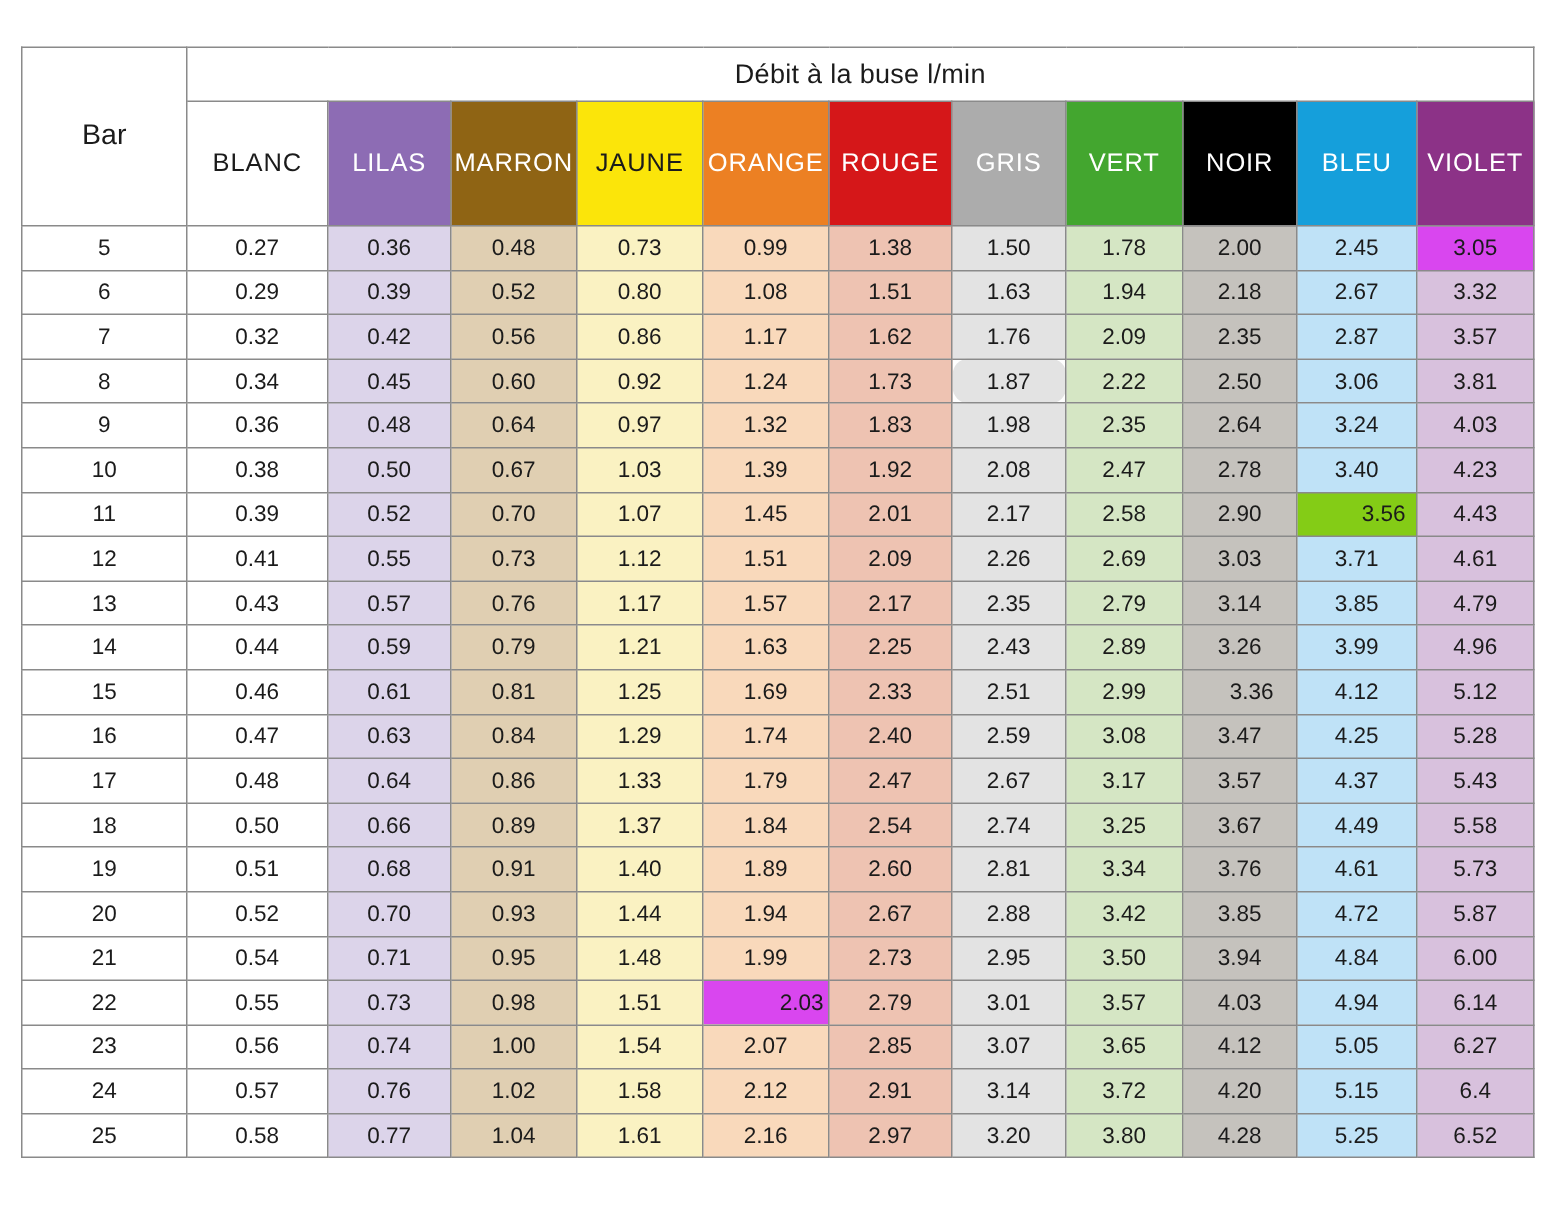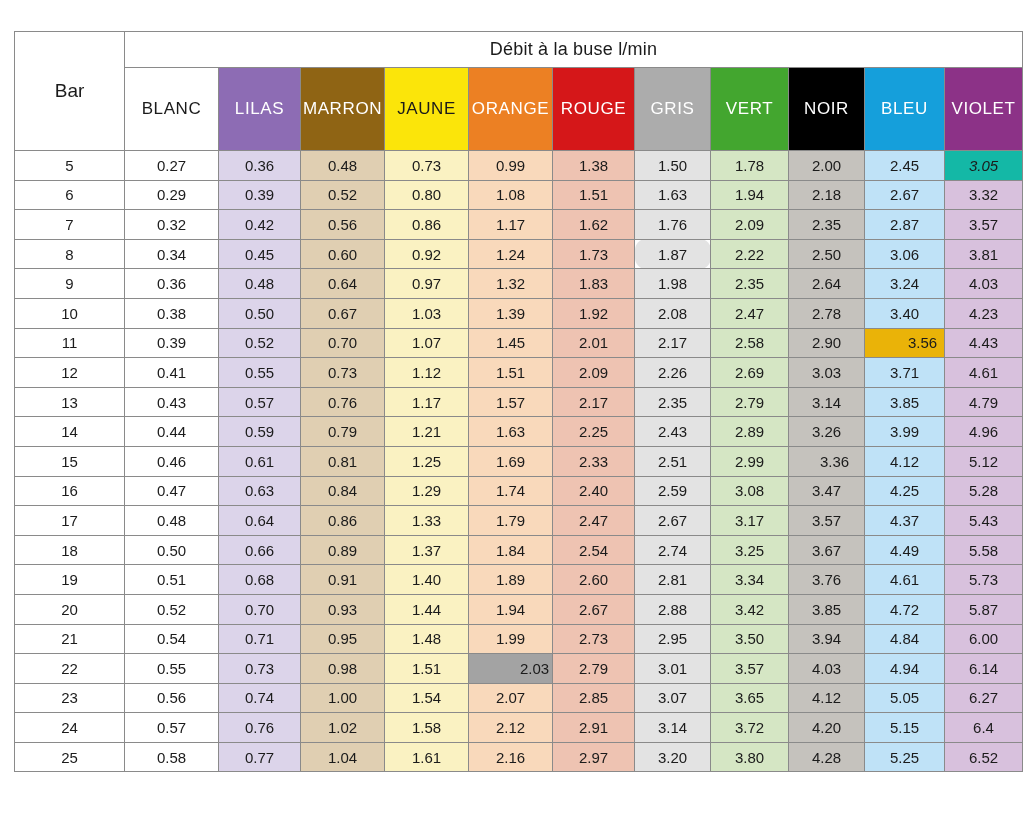--- a/index.html
+++ b/index.html
@@ -114,21 +114,21 @@
           <td class="val-cell" style="background: rgb(255, 255, 255);">0.27</td>
           <td class="val-cell" style="background: rgb(220, 212, 234);">0.36</td>
           <td class="val-cell" style="background: rgb(224, 207, 178);">0.48</td>
           <td class="val-cell" style="background: rgb(250, 242, 194);">0.73</td>
           <td class="val-cell" style="background: rgb(249, 217, 187);">0.99</td>
           <td class="val-cell" style="background: rgb(238, 195, 178);">1.38</td>
           <td class="val-cell" style="background: rgb(227, 227, 227);">1.50</td>
           <td class="val-cell" style="background: rgb(213, 230, 196);">1.78</td>
           <td class="val-cell" style="background: rgb(197, 194, 189);">2.00</td>
           <td class="val-cell" style="background: rgb(191, 226, 247);">2.45</td>
-          <td class="val-cell" style="background: #14b8a6; font-style: italic;">3.05</td>
+          <td class="val-cell" style="background: #d946ef;">3.05</td>
         </tr>
         <tr class="data-row">
           <td class="bar-cell">6</td>
           <td class="val-cell" style="background: rgb(255, 255, 255);">0.29</td>
           <td class="val-cell" style="background: rgb(220, 212, 234);">0.39</td>
           <td class="val-cell" style="background: rgb(224, 207, 178);">0.52</td>
           <td class="val-cell" style="background: rgb(250, 242, 194);">0.80</td>
           <td class="val-cell" style="background: rgb(249, 217, 187);">1.08</td>
           <td class="val-cell" style="background: rgb(238, 195, 178);">1.51</td>
           <td class="val-cell" style="background: rgb(227, 227, 227);">1.63</td>
@@ -197,21 +197,21 @@
           <td class="bar-cell">11</td>
           <td class="val-cell" style="background: rgb(255, 255, 255);">0.39</td>
           <td class="val-cell" style="background: rgb(220, 212, 234);">0.52</td>
           <td class="val-cell" style="background: rgb(224, 207, 178);">0.70</td>
           <td class="val-cell" style="background: rgb(250, 242, 194);">1.07</td>
           <td class="val-cell" style="background: rgb(249, 217, 187);">1.45</td>
           <td class="val-cell" style="background: rgb(238, 195, 178);">2.01</td>
           <td class="val-cell" style="background: rgb(227, 227, 227);">2.17</td>
           <td class="val-cell" style="background: rgb(213, 230, 196);">2.58</td>
           <td class="val-cell" style="background: rgb(197, 194, 189);">2.90</td>
-          <td class="val-cell" style="background: #eab308; padding-left: 36px;">3.56</td>
+          <td class="val-cell" style="background: #84cc16; padding-left: 36px;">3.56</td>
           <td class="val-cell" style="background: rgb(216, 193, 221);">4.43</td>
         </tr>
         <tr class="data-row">
           <td class="bar-cell">12</td>
           <td class="val-cell" style="background: rgb(255, 255, 255);">0.41</td>
           <td class="val-cell" style="background: rgb(220, 212, 234);">0.55</td>
           <td class="val-cell" style="background: rgb(224, 207, 178);">0.73</td>
           <td class="val-cell" style="background: rgb(250, 242, 194);">1.12</td>
           <td class="val-cell" style="background: rgb(249, 217, 187);">1.51</td>
           <td class="val-cell" style="background: rgb(238, 195, 178);">2.09</td>
@@ -346,21 +346,21 @@
           <td class="val-cell" style="background: rgb(197, 194, 189);">3.94</td>
           <td class="val-cell" style="background: rgb(191, 226, 247);">4.84</td>
           <td class="val-cell" style="background: rgb(216, 193, 221);">6.00</td>
         </tr>
         <tr class="data-row">
           <td class="bar-cell">22</td>
           <td class="val-cell" style="background: rgb(255, 255, 255);">0.55</td>
           <td class="val-cell" style="background: rgb(220, 212, 234);">0.73</td>
           <td class="val-cell" style="background: rgb(224, 207, 178);">0.98</td>
           <td class="val-cell" style="background: rgb(250, 242, 194);">1.51</td>
-          <td class="val-cell" style="background: #a3a3a3; padding-left: 48px;">2.03</td>
+          <td class="val-cell" style="background: #d946ef; padding-left: 48px;">2.03</td>
           <td class="val-cell" style="background: rgb(238, 195, 178);">2.79</td>
           <td class="val-cell" style="background: rgb(227, 227, 227);">3.01</td>
           <td class="val-cell" style="background: rgb(213, 230, 196);">3.57</td>
           <td class="val-cell" style="background: rgb(197, 194, 189);">4.03</td>
           <td class="val-cell" style="background: rgb(191, 226, 247);">4.94</td>
           <td class="val-cell" style="background: rgb(216, 193, 221);">6.14</td>
         </tr>
         <tr class="data-row">
           <td class="bar-cell">23</td>
           <td class="val-cell" style="background: rgb(255, 255, 255);">0.56</td>

